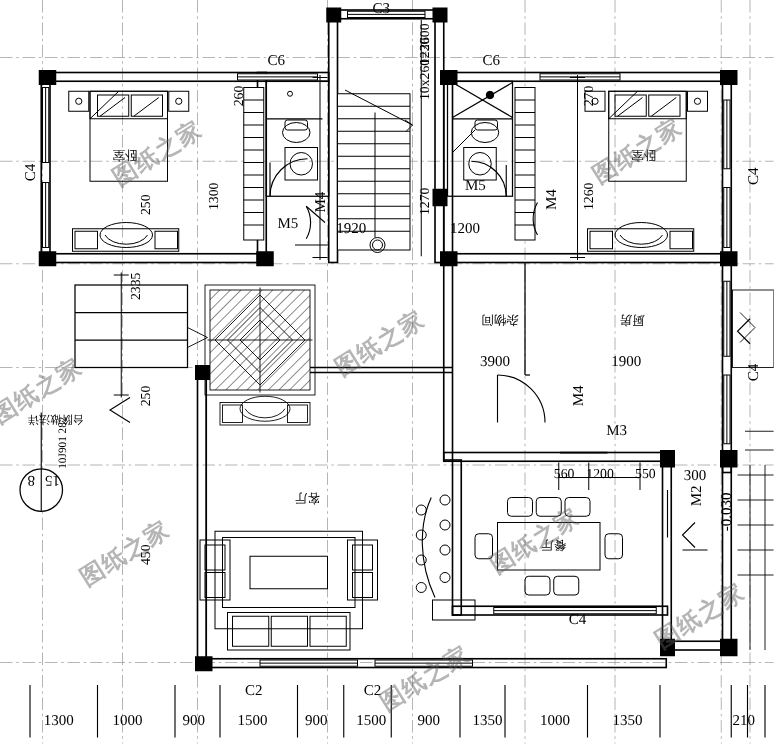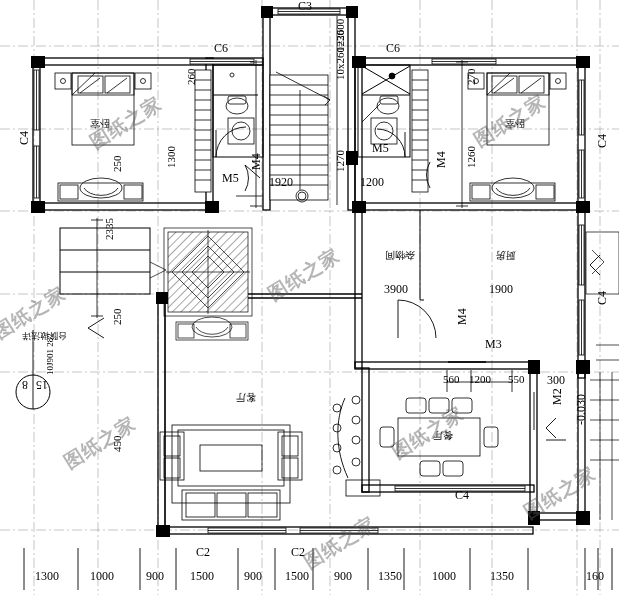--- a/index.html
+++ b/index.html
@@ -471,21 +471,21 @@
 <div class="lbl dim" style="left:35px;top:570px;">1300</div>
 <div class="lbl dim" style="left:90px;top:570px;">1000</div>
 <div class="lbl dim" style="left:146px;top:570px;">900</div>
 <div class="lbl dim" style="left:190px;top:570px;">1500</div>
 <div class="lbl dim" style="left:244px;top:570px;">900</div>
 <div class="lbl dim" style="left:285px;top:570px;">1500</div>
 <div class="lbl dim" style="left:334px;top:570px;">900</div>
 <div class="lbl dim" style="left:378px;top:570px;">1350</div>
 <div class="lbl dim" style="left:432px;top:570px;">1000</div>
 <div class="lbl dim" style="left:490px;top:570px;">1350</div>
-<div class="lbl dim" style="left:586px;top:570px;">160</div>
+<div class="lbl dim" style="left:586px;top:570px;">210</div>
 
 <div class="wmbox" style="left:0;top:0;width:619px;height:595px;">
   <div class="wm" style="left:86px;top:110px;">图纸之家</div>
   <div class="wm" style="left:470px;top:108px;">图纸之家</div>
   <div class="wm" style="left:264px;top:262px;">图纸之家</div>
   <div class="wm" style="left:60px;top:430px;">图纸之家</div>
   <div class="wm" style="left:388px;top:420px;">图纸之家</div>
   <div class="wm" style="left:520px;top:480px;">图纸之家</div>
   <div class="wm" style="left:300px;top:530px;">图纸之家</div>
   <div class="wm" style="left:-10px;top:300px;">图纸之家</div>

